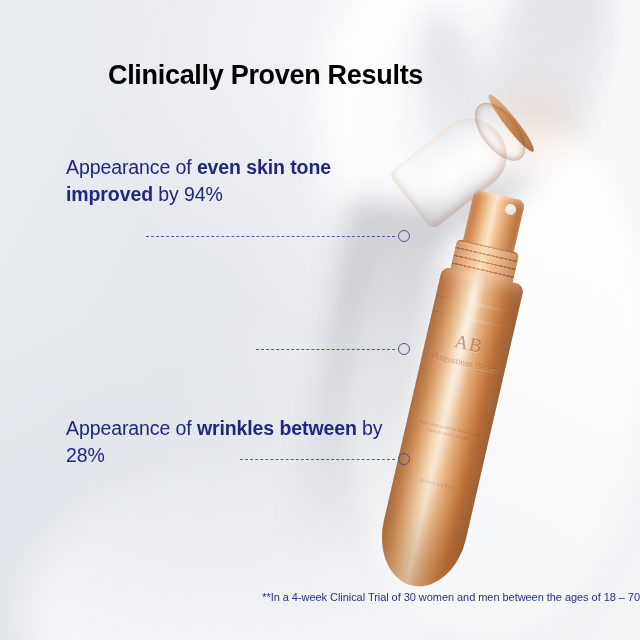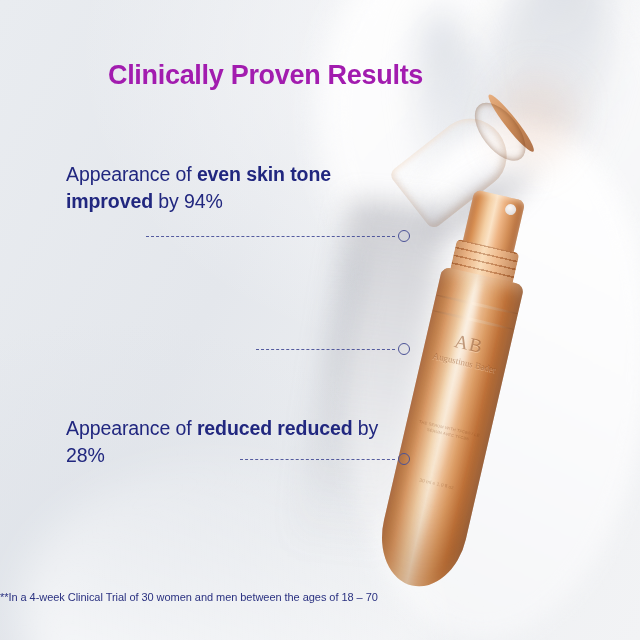--- a/index.html
+++ b/index.html
@@ -254,33 +254,33 @@
 
   
   .title {
     position: absolute;
     left: 0; top: 60px;
     width: 531px;
     text-align: center;
     font-size: 27px;
     font-weight: bold;
     letter-spacing: -0.3px;
-    color: #a21caf;
+    color: #000000;
   }
   .claim {
     position: absolute;
     left: 66px;
     width: 350px;
     color: #21277f;
     font-size: 19.5px;
     line-height: 27px;
     letter-spacing: -0.1px;
   }
   .claim b { font-weight: bold; }
-  .claim-1 { top: 161px; }
+  .claim-1 { top: 154px; }
   .claim-2 { top: 305px; }
   .claim-3 { top: 415px; }
 
   .leader {
     position: absolute;
     height: 12px;
     display: flex;
     align-items: center;
   }
   .leader .dash {
@@ -298,21 +298,21 @@
     background: transparent;
   }
   .leader-1 { left: 146px; top: 230px; width: 264px; }
   .leader-2 { left: 256px; top: 343px; width: 154px; }
   .leader-3 { left: 240px; top: 453px; width: 170px; }
 
   .footnote {
     position: absolute;
     left: 0; top: 591px;
     width: 640px;
-    text-align: left;
+    text-align: right;
     font-size: 11px;
     letter-spacing: -0.05px;
     color: #2a3180;
   }
 </style>
 </head>
 <body>
 
 <div id="canvas">
 
@@ -358,21 +358,21 @@
     <span class="dash"></span>
     <span class="dot"></span>
   </div>
 
   <div class="leader leader-2">
     <span class="dash"></span>
     <span class="dot"></span>
   </div>
 
   <div class="claim claim-3">
-    <span>Appearance of </span><b>reduced reduced</b><span> by 28%</span>
+    <span>Appearance of </span><b>wrinkles between</b><span> by 28%</span>
   </div>
   <div class="leader leader-3">
     <span class="dash"></span>
     <span class="dot"></span>
   </div>
 
   <div class="footnote">**In a 4-week Clinical Trial of 30 women and men between the ages of 18 – 70</div>
 
 </div>
 

